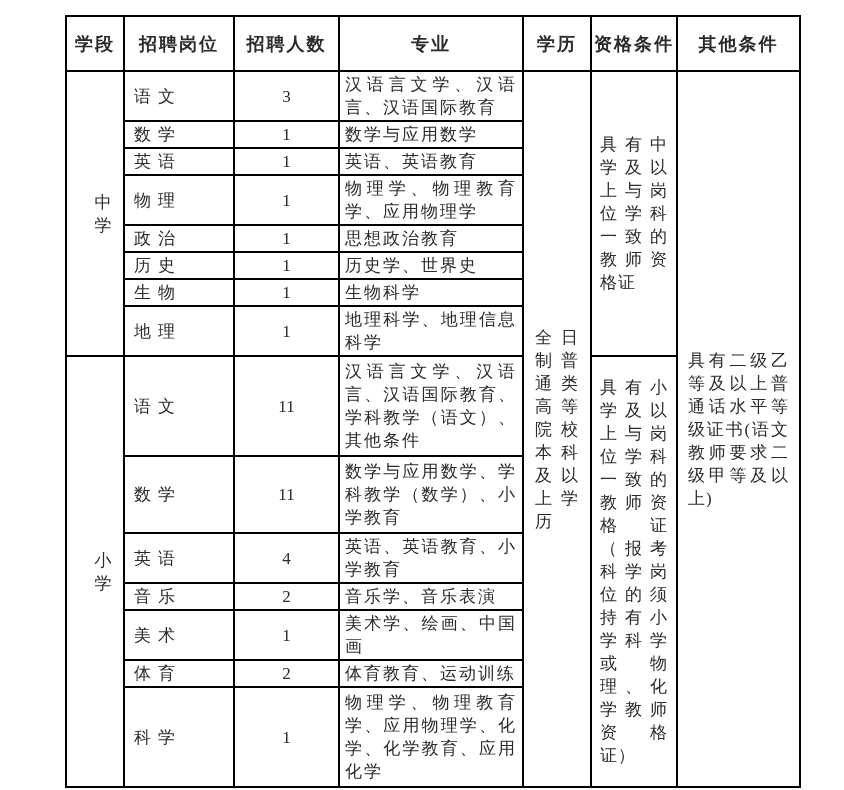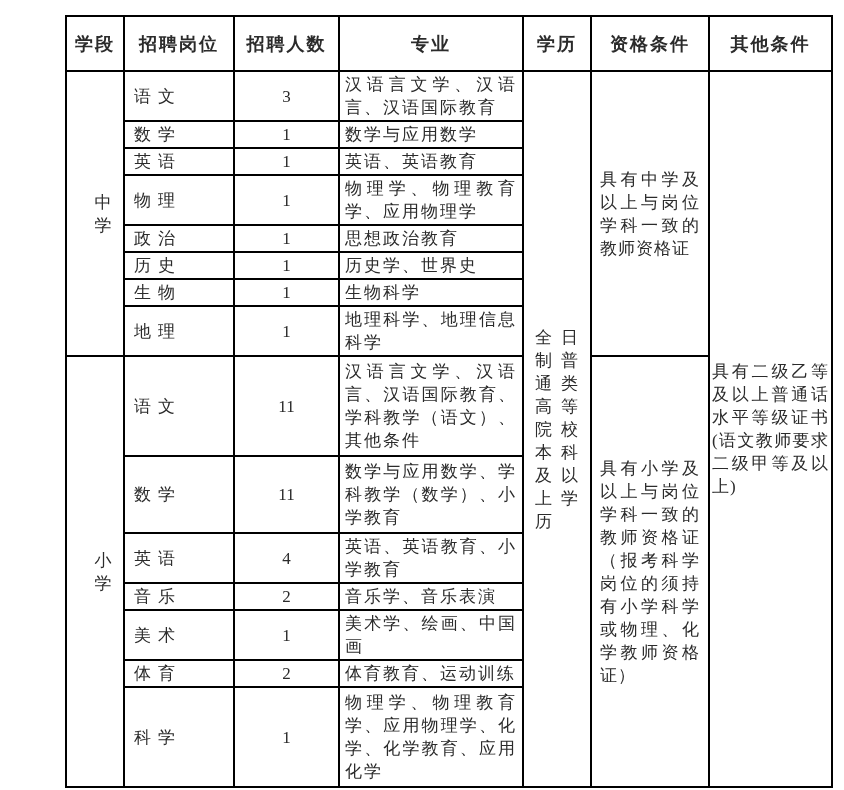--- a/index.html
+++ b/index.html
@@ -11,34 +11,34 @@
         padding:1px 4px;box-sizing:border-box;}
   thead tr{height:55px;}
   th{font-size:18px;font-weight:bold;letter-spacing:2px;padding:0 2px;}
   td{font-size:17px;line-height:23px;}
   .c-stage{text-align:center;letter-spacing:7px;padding-left:27px;}
   .c-pos{letter-spacing:7px;padding-left:9px;}
   .c-count{text-align:center;font-size:17px;}
   .c-major{text-align:justify;text-justify:inter-character;padding:1px 5px;letter-spacing:2px;}
   .c-edu{text-align:justify;text-justify:inter-character;padding:2px 11px;letter-spacing:1px;}
   .c-qual{text-align:justify;text-justify:inter-character;padding:2px 8px;letter-spacing:1px;}
-  .c-other{text-align:justify;text-justify:inter-character;padding:2px 2px;letter-spacing:1px;}
+  .c-other{text-align:justify;text-justify:inter-character;padding:2px 10px;letter-spacing:1px;}
 </style>
 </head>
 <body>
 
 <table>
   <thead>
     <tr>
       <th style="width:58px">学段</th>
       <th style="width:110px">招聘岗位</th>
       <th style="width:105px">招聘人数</th>
       <th style="width:184px">专业</th>
       <th style="width:68px">学历</th>
-      <th style="width:118px">资格条件</th>
+      <th style="width:86px">资格条件</th>
       <th style="width:123px">其他条件</th>
     </tr>
   </thead>
   <tbody>
       <tr style="height: 47px;">
         <td class="c-stage" rowspan="8">中学</td>
         <td class="c-pos">语文</td>
         <td class="c-count">3</td>
         <td class="c-major">汉语言文学、汉语言、汉语国际教育</td>
         <td class="c-edu" rowspan="15">全日制普通类高等院校本科及以上学历</td>

